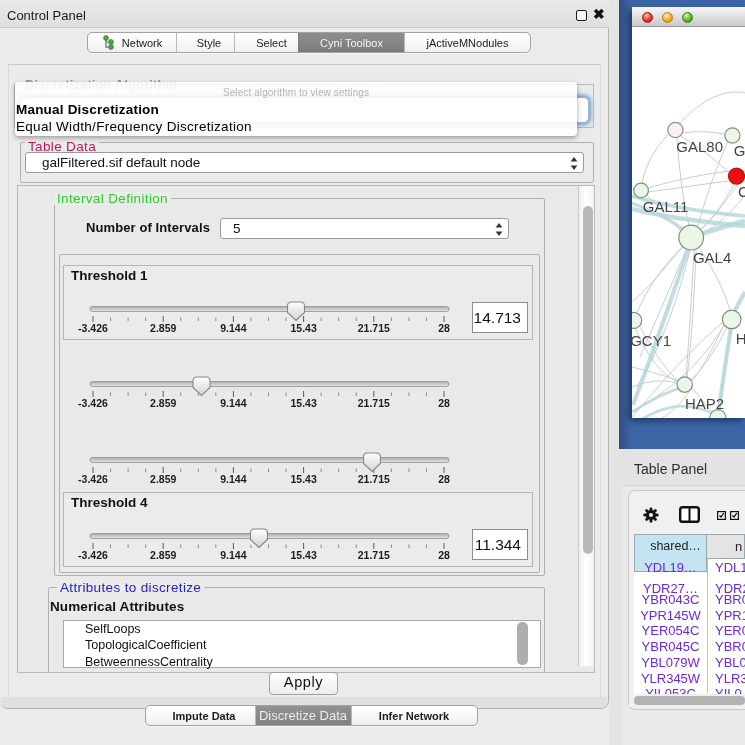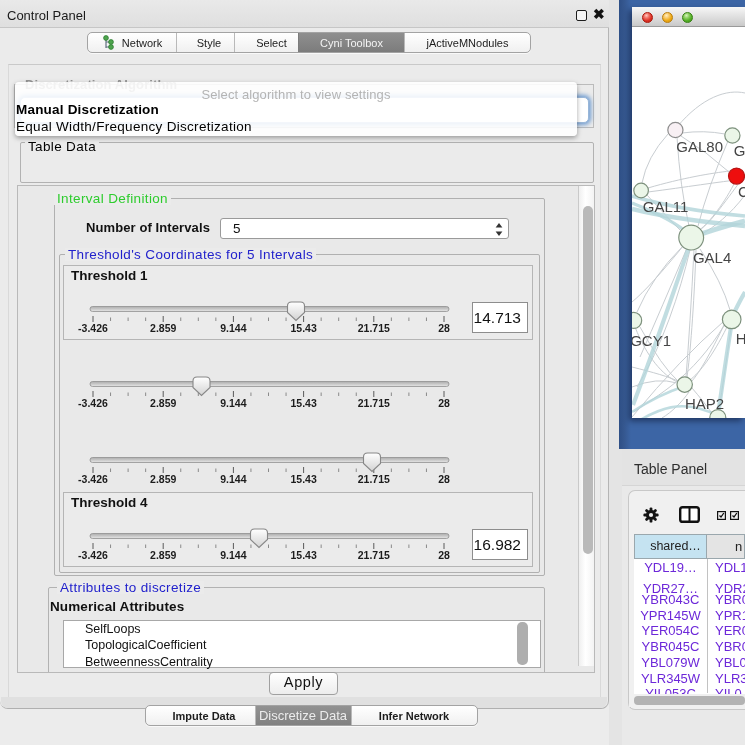--- a/index.html
+++ b/index.html
@@ -56,41 +56,41 @@
 #attlist div{padding-left:21px;line-height:16.4px;}
 
 #apply{position:absolute;left:269px;top:672px;width:67px;height:21px;
   border:1px solid #a0a0a0;border-radius:4px;background:linear-gradient(#ffffff,#ededed);
   font-size:14.5px;color:#111;text-align:center;line-height:19px;letter-spacing:0.6px;}
 #lwinbottom{position:absolute;left:1px;top:697px;width:606px;height:11px;background:#e0e0e0;border-radius:0 0 7px 7px;}
 
 #popup{position:absolute;left:15px;top:82px;width:562px;height:54px;
   background:rgba(255,255,255,0.88);border-radius:4px;
   box-shadow:0 2px 5px rgba(0,0,0,.35);font-size:13px;}
-#popup .r1{position:absolute;left:0;width:100%;top:5px;text-align:center;color:#b4b4b4;font-size:13px;letter-spacing:0.1px;}
+#popup .r1{position:absolute;left:0;width:100%;top:5px;text-align:center;color:#b4b4b4;font-size:10px;letter-spacing:0.1px;}
 #popup .r2{position:absolute;left:1px;top:20px;font-weight:bold;color:#000;font-size:13.5px;letter-spacing:0.2px;}
 #popup .r3{position:absolute;left:1px;top:36.5px;color:#000;font-size:13.5px;letter-spacing:0.3px;}
 
 
 #gap{position:absolute;left:609px;top:0;width:13px;height:745px;background:#e4e4e4;}
 #bluewin{position:absolute;left:619px;top:0;width:126px;height:449px;background:linear-gradient(90deg,#2e4f86 0px,#35578f 5px,#3c65a5 12px);}
 #iwin{position:absolute;left:632px;top:7px;width:113px;height:411px;
   box-shadow:-3px 3px 6px rgba(0,0,20,.45);}
 #ititle{position:absolute;left:0;top:0;width:113px;height:20px;
   background:linear-gradient(#f7f7f7,#c9c9c9);border-bottom:1px solid #9a9a9a;box-sizing:border-box;}
 .tl{position:absolute;top:4.5px;width:9px;height:9px;border-radius:50%;}
 #canvas{position:absolute;left:0;top:20px;width:113px;height:391px;background:#fff;}
 
 #tpanel{position:absolute;left:622px;top:449px;width:123px;height:296px;background:#e9e9e9;}
 #tphead{position:absolute;left:0;top:0;width:123px;height:36px;background:#e3e3e3;border-bottom:1px solid #d5d5d5;}
 #tphead span{position:absolute;left:12px;top:12px;font-size:14px;color:#2e2e2e;}
 #tbox{position:absolute;left:6px;top:41px;width:117px;height:218px;background:#f0f0f0;
   border:1px solid #c8c8c8;border-radius:7px 0 0 7px;border-right:none;}
 #trowsbg{position:absolute;left:12px;top:110px;width:111px;height:135px;background:#ffffff;}
-#thdr1{position:absolute;left:12px;top:85px;width:73px;height:25px;background:#c5e3f1;
+#thdr1{position:absolute;left:12px;top:85px;width:73px;height:38px;background:#c5e3f1;
   border:1px solid #9aa7ad;box-sizing:border-box;font-size:12.5px;color:#222;
   text-align:center;line-height:23px;text-indent:10px;}
 #thdr2{position:absolute;left:85px;top:85px;width:38px;height:25px;background:#e4e4e4;
   border:1px solid #9aa7ad;border-left:none;box-sizing:border-box;font-size:13px;color:#222;padding-left:28px;line-height:23px;}
 .trowt{position:absolute;width:132px;font-size:13px;color:#6d28d9;height:15.75px;line-height:15.75px;}
 .trowt .c1{position:absolute;left:0px;width:73px;text-align:center;}
 .trowt .c2{position:absolute;left:81px;}
 </style>
 </head>
 <body>
@@ -116,49 +116,55 @@
     <div class="s sel" style="width:106px;">Cyni Toolbox</div>
     <div class="s" style="width:126px;">jActiveMNodules</div>
   </div>
 
   <div id="cpan"></div>
   <div id="dapanel"></div>
   <div id="dalabel">Discretization Algorithm</div>
   <div id="dacombo"></div>
 
   <div class="group" style="left:20px;top:141.5px;width:572px;height:39px;"></div>
-  <div class="gtitle" style="left:25px;top:139.5px;color:#000000;">Table Data</div>
+  <div class="gtitle" style="left:25px;top:139.5px;color:#be185d;">Table Data</div>
+  <div class="combo" style="left:25px;top:152px;width:559px;height:21px;">
+    <span class="tx">galFiltered.sif default node</span>
+    <svg width="8" height="13" viewBox="0 0 8 13">
+        <path d="M4 0 L7.4 4.4 H0.6 Z" fill="#333"></path>
+        <path d="M4 13 L7.4 8.6 H0.6 Z" fill="#333"></path>
+      </svg>
+  </div>
 
   <div id="spane">
 
     <div class="group" style="left:36px;top:12px;width:489px;height:376px;border-color:#b0b0b0;"></div>
     <div class="gtitle" style="left:36px;top:6px;color:#2ecc2e;">Interval Definition</div>
     <div style="position:absolute;left:68px;top:34px;font-size:13px;font-weight:bold;color:#111;letter-spacing:0.1px;">Number of Intervals</div>
     <div class="combo" style="left:202px;top:32px;width:289px;height:21px;">
       <span class="tx" style="left:12px;">5</span>
       <svg width="8" height="13" viewBox="0 0 8 13">
           <path d="M4 0 L7.4 4.4 H0.6 Z" fill="#333"></path>
           <path d="M4 13 L7.4 8.6 H0.6 Z" fill="#333"></path>
         </svg>
     </div>
 
     <div class="group" style="left:41px;top:68px;width:479px;height:317px;border-color:#b0b0b0;"></div>
-    <div class="gtitle" style="left:47px;top:62px;color:#2222cc;">Threshold's Coordinates for 5 Intervals</div>
 
     <div class="trow" style="top:79px;">
         <span class="lab">Threshold 1</span>
       <svg class="abs" style="left:0;top:0;" width="470" height="75"></svg>
       <div class="vbox">
           <span>14.713</span>
         </div>
       </div>
     <div class="trow" style="top:306px;">
         <span class="lab">Threshold 4</span>
       <div class="vbox">
-          <span>16.982</span>
+          <span>11.344</span>
         </div>
       </div>
 
     <div class="group" style="left:30px;top:401px;width:495px;height:120px;"></div>
     <div class="gtitle" style="left:39px;top:395px;color:#2222cc;">Attributes to discretize</div>
     <div style="position:absolute;left:32px;top:412.5px;font-size:13.5px;font-weight:bold;color:#111;letter-spacing:0.1px;">Numerical Attributes</div>
     <div id="attlist" style="left:45px;top:434px;width:476px;height:46px;">
       <div>SelfLoops</div>
       <div>TopologicalCoefficient</div>
       <div>BetweennessCentrality</div>

